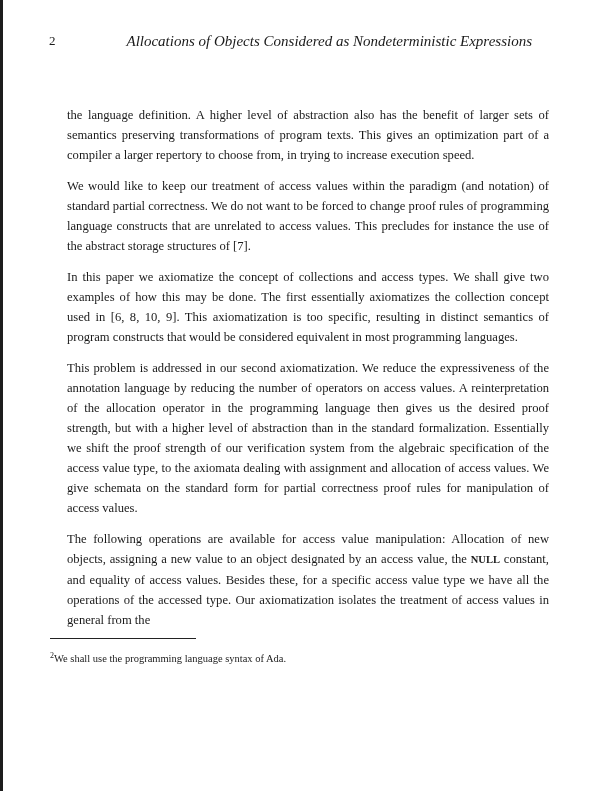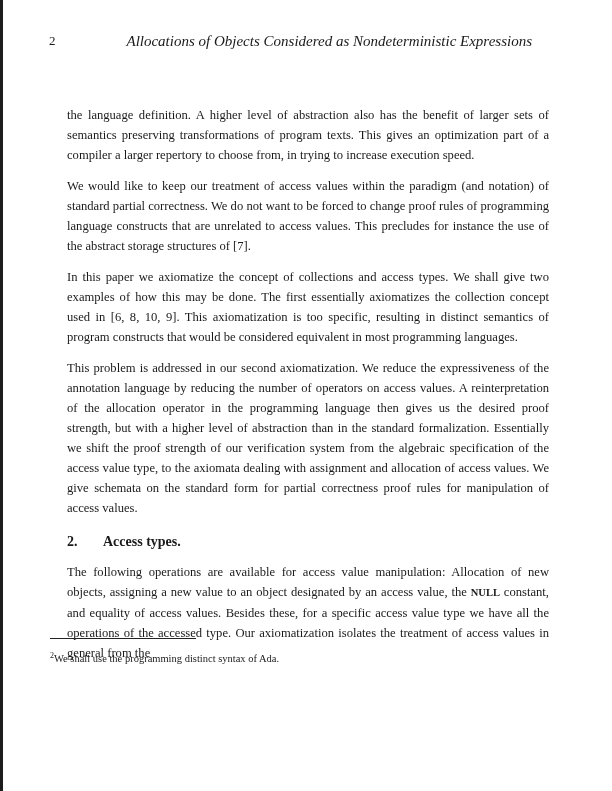--- a/index.html
+++ b/index.html
@@ -97,24 +97,21 @@
 
 <div class="page-number">2</div>
 <div class="running-head">Allocations of Objects Considered as Nondeterministic Expressions</div>
 
 <div class="body-text">
   <p class="para">the language definition. A higher level of abstraction also has the benefit of larger sets of semantics preserving transformations of program texts. This gives an optimization part of a compiler a larger repertory to choose from, in trying to increase execution speed.</p>
   <p class="para">We would like to keep our treatment of access values within the paradigm (and notation) of standard partial correctness. We do not want to be forced to change proof rules of programming language constructs that are unrelated to access values. This precludes for instance the use of the abstract storage structures of [7].</p>
   <p class="para">In this paper we axiomatize the concept of collections and access types. We shall give two examples of how this may be done. The first essentially axiomatizes the collection concept used in [6, 8, 10, 9]. This axiomatization is too specific, resulting in distinct semantics of program constructs that would be considered equivalent in most programming languages.</p>
   <p class="para">This problem is addressed in our second axiomatization. We reduce the expressiveness of the annotation language by reducing the number of operators on access values. A reinterpretation of the allocation operator in the programming language then gives us the desired proof strength, but with a higher level of abstraction than in the standard formalization. Essentially we shift the proof strength of our verification system from the algebraic specification of the access value type, to the axiomata dealing with assignment and allocation of access values. We give schemata on the standard form for partial correctness proof rules for manipulation of access values.</p>
 
-  <div class="section-heading">
-    <span class="num">2.</span><span>Access types.</span>
-  </div>
 
 
   <p class="para"><span>The following operations are available for access value manipulation: Allocation of new objects, assigning a new value to an object designated by an access value, the </span><span class="smallcaps">NULL</span><span> constant, and equality of access values. Besides these, for a specific access value type we have all the operations of the accessed type. Our axiomatization isolates the treatment of access values in general from the</span></p>
 </div>
 
 <div class="footnote-rule"></div>
 <div class="footnote">
-  <sup>2</sup><span>We shall use the programming distinct syntax of Ada.</span>
+  <sup>2</sup><span>We shall use the programming language syntax of Ada.</span>
 </div>
 
 </body></html>

